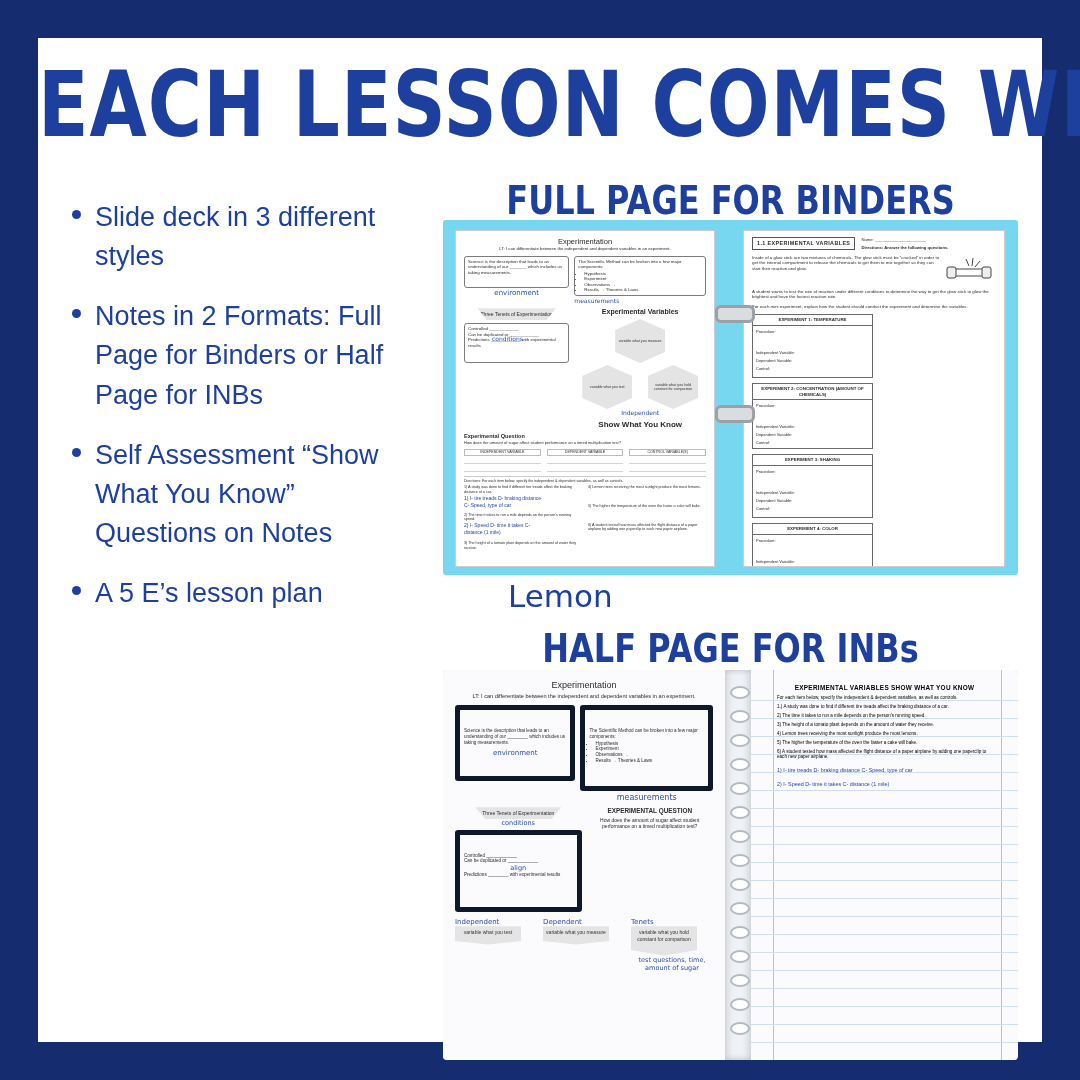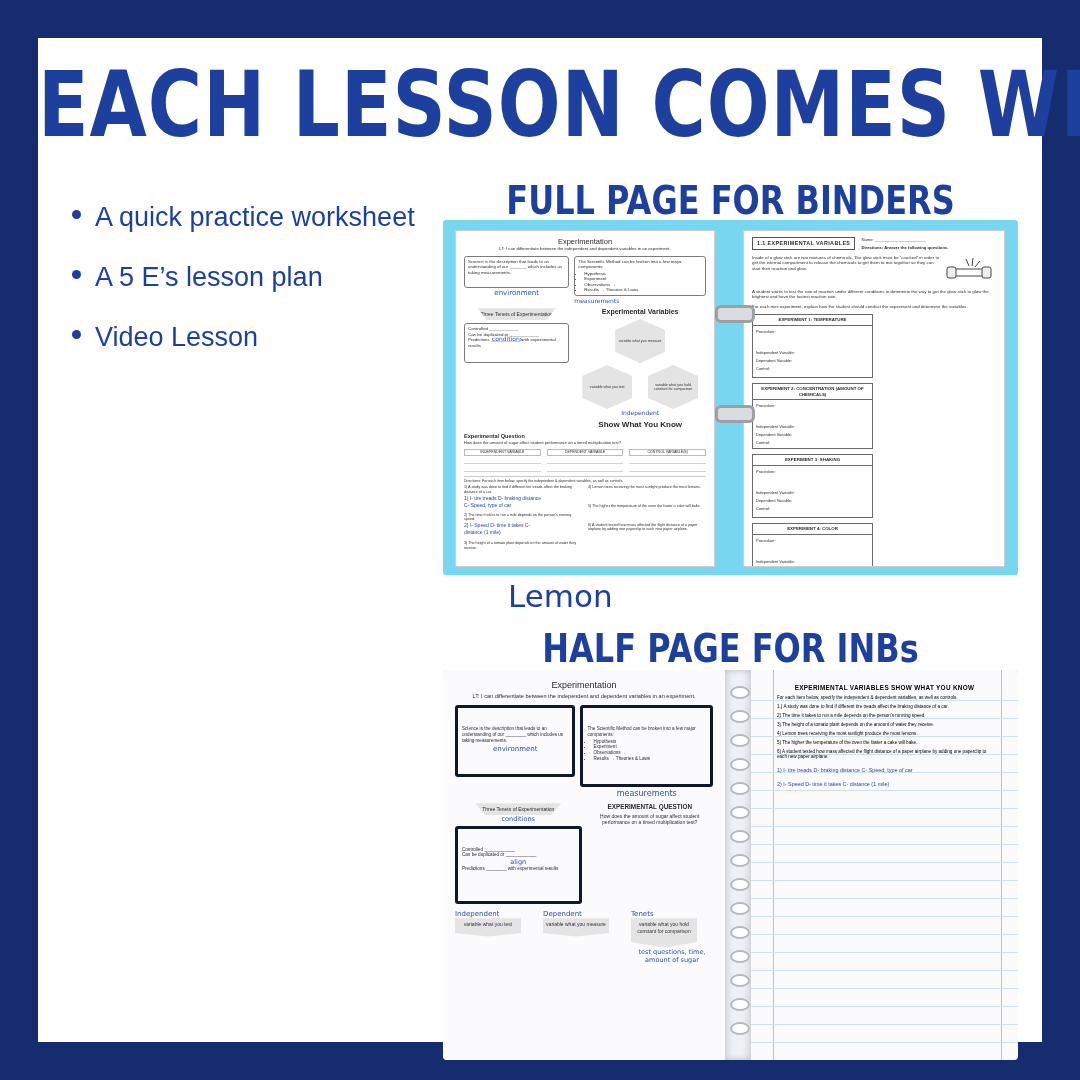--- a/index.html
+++ b/index.html
@@ -182,49 +182,53 @@
   .nb-right { flex: 1; }
   .nb-right .rule {
     position: absolute; left: 0; right: 0; height: 1px; background: #cfe0f2;
   }
   .nb-right .margin {
     position: absolute; top: 0; bottom: 0; width: 1px; background: #f0a8c0;
   }
   .inb-inner { position: absolute; inset: 0; padding: 10px 12px; }
   .inb-title { text-align: center; font-size: 9px; }
   .inb-lt { text-align: center; font-size: 5.6px; margin-top: 2px; }
-  .inb-box { border: 3px solid #0f172a; border-radius: 3px; padding: 18px 4px; font-size: 4.6px; }
+  .inb-box { border: 5px solid #0f172a; border-radius: 3px; padding: 18px 4px; font-size: 4.6px; }
   .pointer {
     background: #e4e4e4; width: 62px; text-align: center; font-size: 5px;
     padding: 3px 2px 9px; color: #333;
     clip-path: polygon(0 0, 100% 0, 100% 80%, 50% 100%, 0 80%);
   }
   .cw-right-title { text-align: center; font-size: 6.4px; font-weight: bold; letter-spacing: .3px; }
   .cw-right-p { font-size: 4.6px; margin: 4px 0 0; }
   .cw-right-hand { color: #2747a8; font-size: 5.4px; margin-top: 8px; }
 </style>
 </head>
 <body>
 
 <div class="page">
 
   <div class="headline">EACH LESSON COMES WITH</div>
 
   <div class="bullets">
     <div class="bullet-row">
       <div class="bullet-dot"></div>
-      <div class="bullet-text">A quick practice worksheet</div>
+      <div class="bullet-text"> Slide deck in 3 different styles</div>
+    </div>
+    <div class="bullet-row">
+      <div class="bullet-dot"></div>
+      <div class="bullet-text">Notes in 2 Formats: Full Page for Binders or Half Page for INBs</div>
+    </div>
+    <div class="bullet-row">
+      <div class="bullet-dot"></div>
+      <div class="bullet-text">Self Assessment “Show What You Know” Questions on Notes</div>
     </div>
     <div class="bullet-row">
       <div class="bullet-dot"></div>
       <div class="bullet-text">A 5 E’s lesson plan</div>
-    </div>
-    <div class="bullet-row">
-      <div class="bullet-dot"></div>
-      <div class="bullet-text">Video Lesson</div>
     </div>
   </div>
 
   <div class="section-caption" id="cap-full">FULL PAGE FOR BINDERS</div>
   <div class="section-caption" id="cap-half">HALF PAGE FOR INBs</div>
   <div class="hand-label" id="lbl-notes">Lemon</div>
 
   <div class="binder">
     <div class="ring" style="top:85px"></div>
     <div class="ring" style="top:185px"></div>

